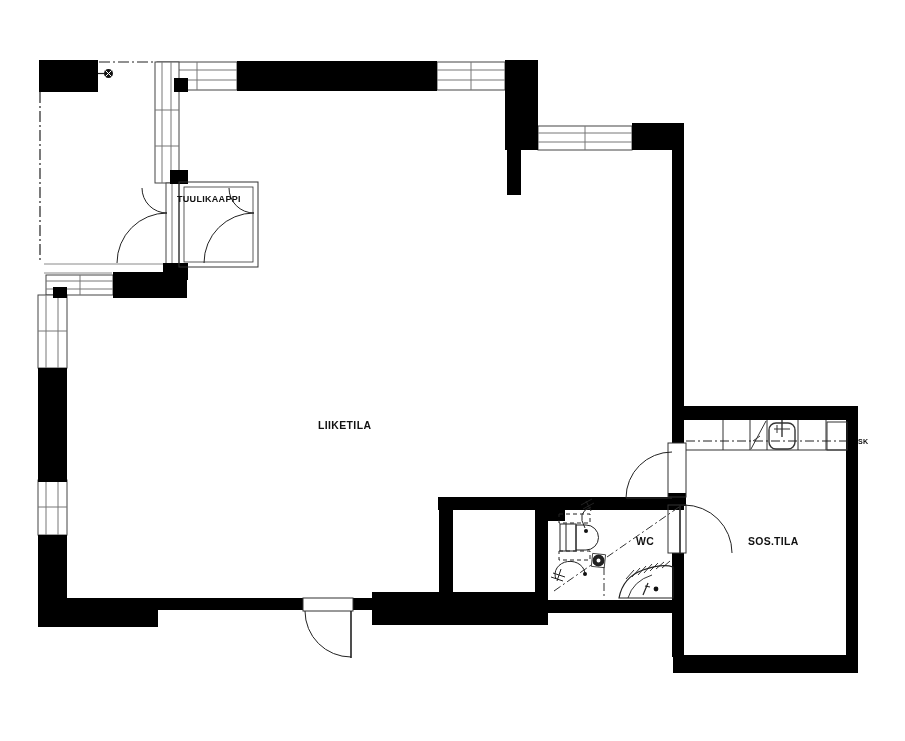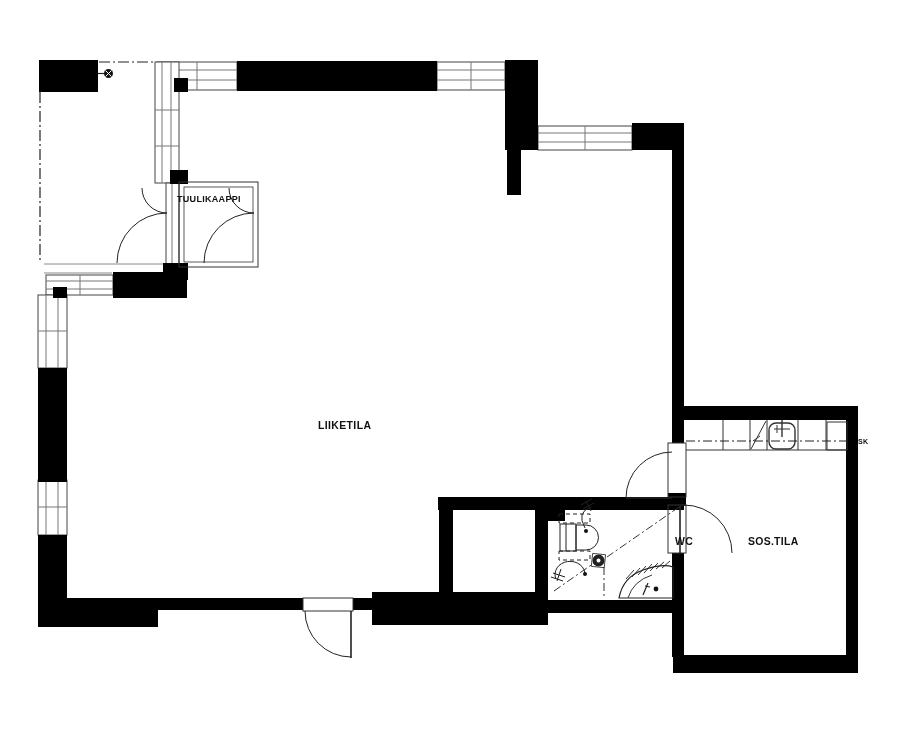--- a/index.html
+++ b/index.html
@@ -15,21 +15,21 @@
     position:absolute;
     color:#111;
     font-weight:bold;
     white-space:nowrap;
     transform:scaleX(.95);
     transform-origin:left center;
     z-index:30;
   }
   .lbl-tuulikaappi{left:177px;top:193px;font-size:9.5px;letter-spacing:.3px;}
   .lbl-liiketila{left:318px;top:419px;font-size:11px;letter-spacing:.4px;}
-  .lbl-wc{left:636px;top:535px;font-size:11px;letter-spacing:.4px;margin-left:39px;}
+  .lbl-wc{left:636px;top:535px;font-size:11px;letter-spacing:.4px;}
   .lbl-sostila{left:748px;top:535px;font-size:11px;letter-spacing:.3px;}
   .lbl-sk{left:858px;top:437px;font-size:7.5px;letter-spacing:.2px;}
 </style>
 </head>
 <body>
 
 <div class="plan">
 
   <svg width="905" height="741" viewBox="0 0 905 741">
 

